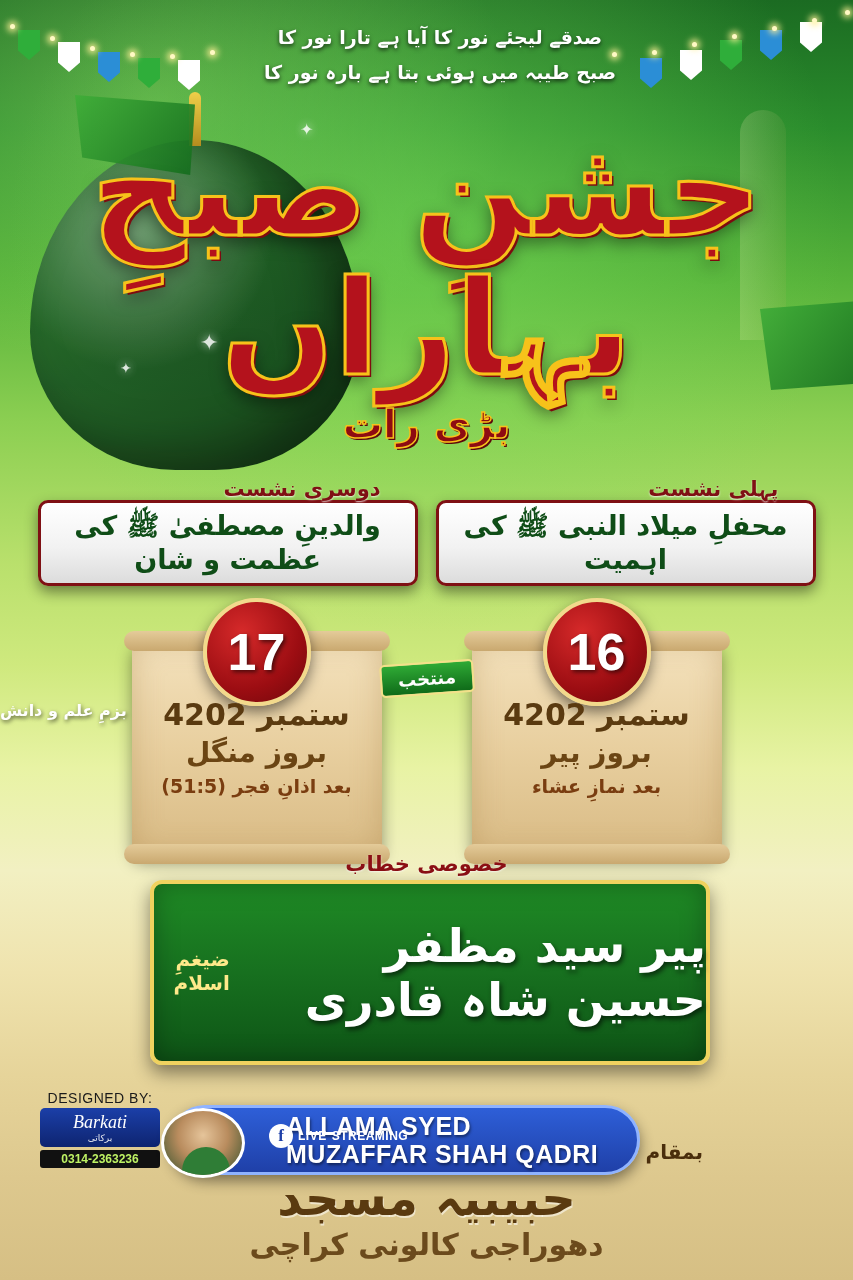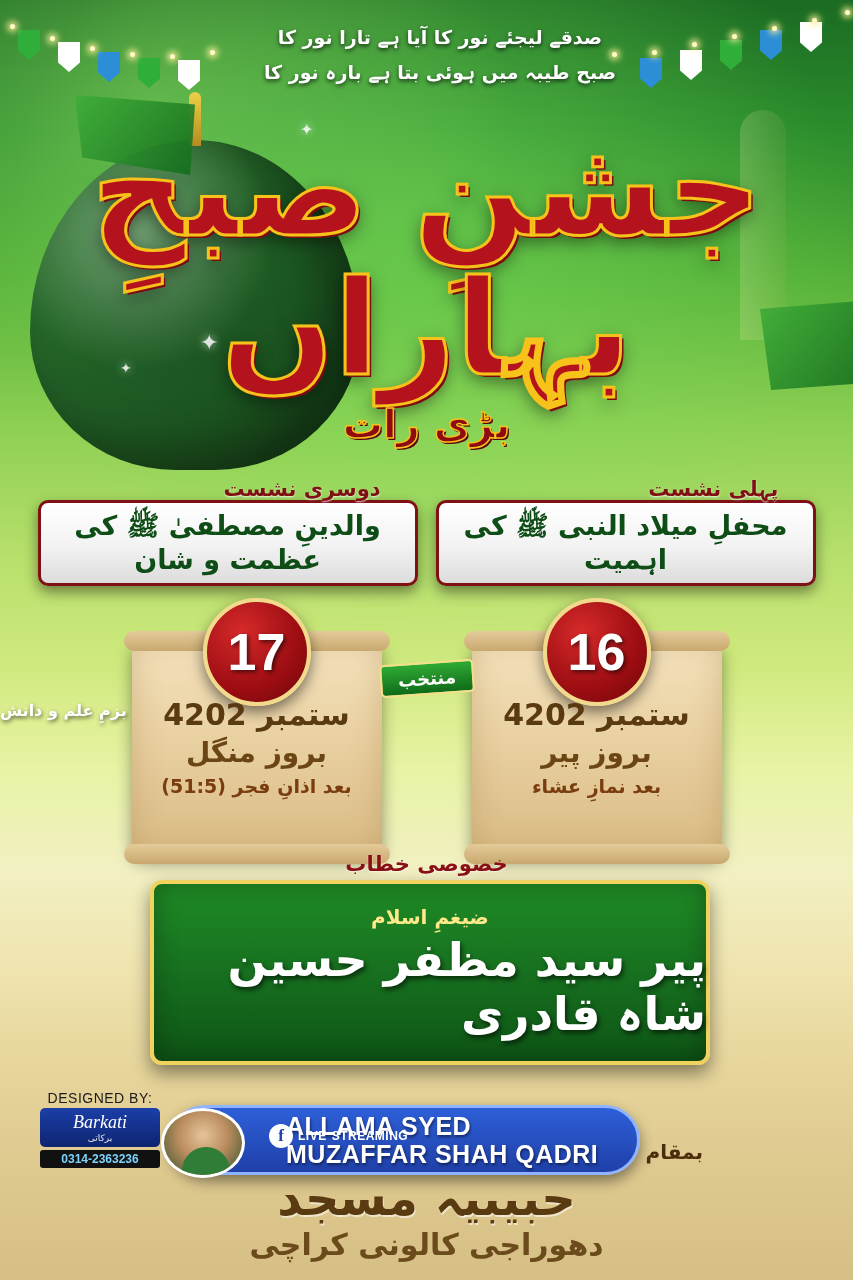--- a/index.html
+++ b/index.html
@@ -186,21 +186,21 @@
   }
 
   
   .speaker-panel {
     position: absolute; top: 880px; left: 150px;
     width: 560px; height: 185px;
     background: linear-gradient(180deg, #1f8b25 0%, #17701f 50%, #0e5516 100%);
     border: 4px solid #f0d25f;
     border-radius: 12px;
     box-shadow: 0 8px 18px rgba(0,0,0,0.45), inset 0 0 26px rgba(0,0,0,0.3);
-    display: flex; flex-direction: column; align-items: center; justify-content: center;
+    display: flex; flex-direction: row; align-items: center; justify-content: center;
   }
   .speaker-role {
     font-size: 20px; color: #ffe98a; font-weight: bold; margin-bottom: 4px;
   }
   .speaker-name {
     font-size: 46px; font-weight: bold; color: #ffffff;
     text-shadow: 2px 3px 5px rgba(0,0,0,0.6);
     letter-spacing: 1px;
   }
   .khusoosi-tag {
@@ -215,21 +215,21 @@
     width: 120px; text-align: center; color: #1a1a1a;
   }
   .designer-label { font-size: 14px; font-weight: normal; letter-spacing: 0.5px; }
   .designer-logo {
     margin-top: 2px; background: linear-gradient(180deg, #1b3fa8, #0e2470);
     border-radius: 5px; padding: 4px 6px; color: #fff;
   }
   .designer-logo-name { font-family: "Liberation Serif", serif; font-size: 18px; font-style: italic; }
   .designer-logo-sub { font-size: 9px; opacity: 0.9; }
   .designer-phone {
-    margin-top: 3px; background: #111; color: #7dd3fc; font-size: 12px;
+    margin-top: 3px; background: #111; color: #bef264; font-size: 12px;
     font-weight: bold; border-radius: 3px; padding: 2px 0;
   }
 
   
   .live-strip {
     position: absolute; left: 170px; top: 1105px;
     width: 470px; height: 70px;
     background: linear-gradient(180deg, #2e5fd8 0%, #1f40a8 100%);
     border: 3px solid #8fb3ff;
     border-radius: 35px;

